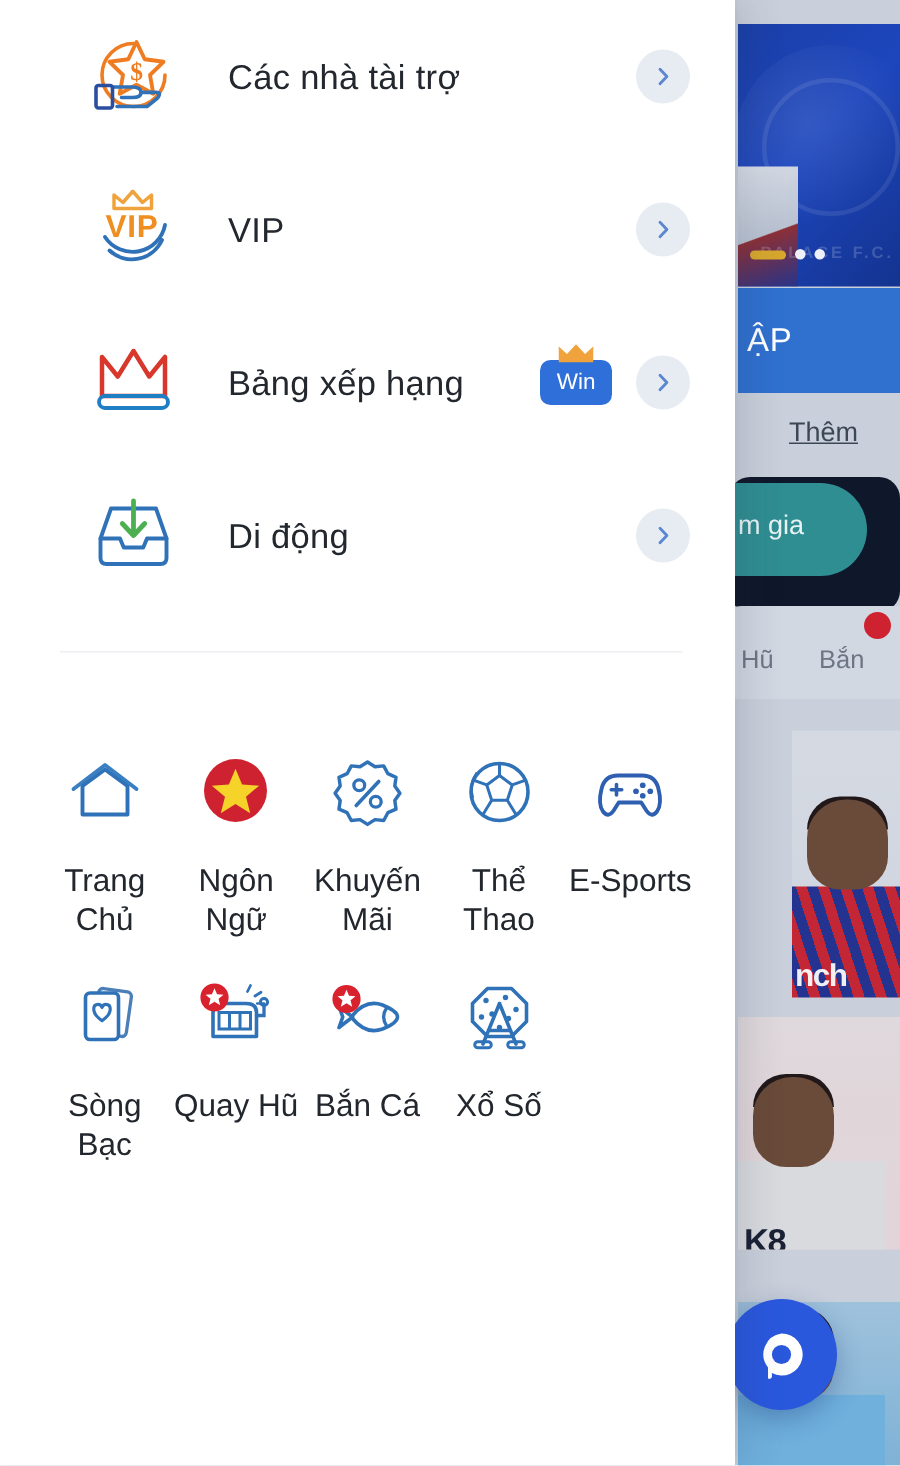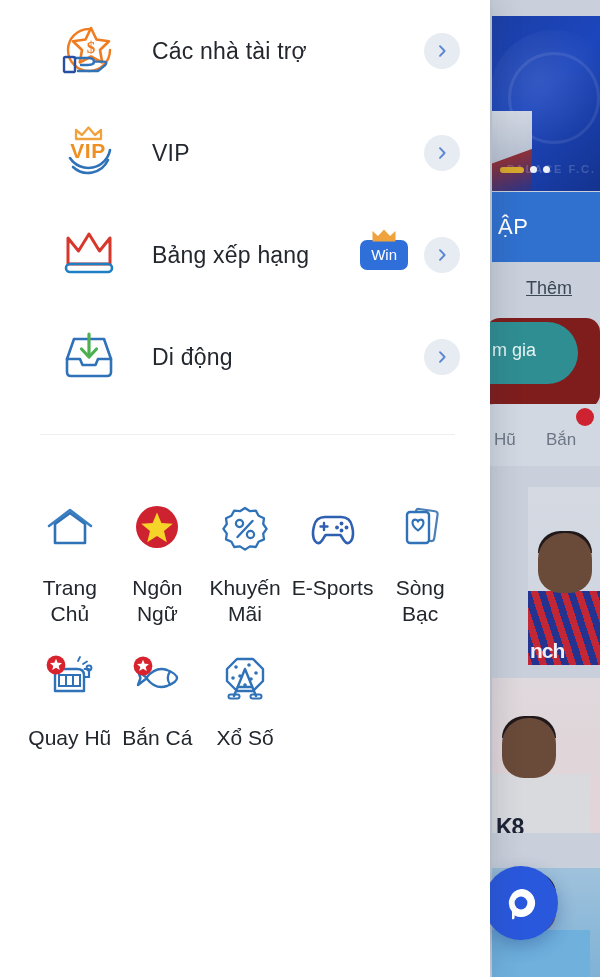--- a/index.html
+++ b/index.html
@@ -96,21 +96,21 @@
     left: 526px; top: 278px;
     font-size: 18px;
     color: #3c4756;
     text-decoration: underline;
   }
 
   .bg-join-card {
     position: absolute;
     left: 486px; top: 318px;
     width: 114px; height: 90px;
-    background: #7f1d1d;
+    background: #0f172a;
     border-radius: 14px;
     overflow: hidden;
   }
   .bg-join-card .pill {
     position: absolute;
     left: -12px; top: 4px;
     width: 104px; height: 62px;
     background: #2f8e92;
     border-radius: 0 34px 34px 0;
   }
@@ -471,20 +471,31 @@
           <svg width="52" height="52" viewBox="0 0 52 52">
             <path d="M26 5 L31 8.2 L36.8 7.6 L39.6 12.8 L45 15.2 L44.2 21 L47.6 25.8 L44.2 30.6 L45 36.4 L39.6 38.8 L36.8 44 L31 43.4 L26 46.6 L21 43.4 L15.2 44 L12.4 38.8 L7 36.4 L7.8 30.6 L4.4 25.8 L7.8 21 L7 15.2 L12.4 12.8 L15.2 7.6 L21 8.2 Z" fill="none" stroke="#2f72b8" stroke-width="2.3" stroke-linejoin="round"></path>
             <circle cx="20.5" cy="20.5" r="3.6" fill="none" stroke="#2f72b8" stroke-width="2.2"></circle>
             <circle cx="31.5" cy="31.5" r="3.6" fill="none" stroke="#2f72b8" stroke-width="2.2"></circle>
             <path d="M33.5 18 L18.5 34" fill="none" stroke="#2f72b8" stroke-width="2.4" stroke-linecap="round"></path>
           </svg>
         </div>
         <div class="gi-label">Khuyến Mãi</div>
       </div>
 
+      <div class="grid-item">
+        <div class="gi-icon">
+          <svg width="52" height="52" viewBox="0 0 52 52">
+            <circle cx="26" cy="25" r="19" fill="none" stroke="#2f72b8" stroke-width="2.4"></circle>
+            <path d="M26 14 L34.5 20.3 L31.2 30.5 L20.8 30.5 L17.5 20.3 Z" fill="none" stroke="#2f72b8" stroke-width="2" stroke-linejoin="round"></path>
+            <path d="M26 14 L26 6.2 M34.5 20.3 L42 17.6 M31.2 30.5 L36.6 39.3 M20.8 30.5 L15.4 39.3 M17.5 20.3 L10 17.6" fill="none" stroke="#2f72b8" stroke-width="2" stroke-linecap="round"></path>
+            <path d="M11 12 A19 19 0 0 0 8.2 29" fill="none" stroke="#2f72b8" stroke-width="1.8"></path>
+          </svg>
+        </div>
+        <div class="gi-label">Thể Thao</div>
+      </div>
 
       <div class="grid-item">
         <div class="gi-icon">
           <svg width="52" height="52" viewBox="0 0 52 52">
             <path d="M18 14 L34 14 Q43 14 45 23 Q47.5 33 44 38 Q40.5 42.5 37 37.5 L33.5 32 L18.5 32 L15 37.5 Q11.5 42.5 8 38 Q4.5 33 7 23 Q9 14 18 14 Z" fill="none" stroke="#2f5fb0" stroke-width="2.6" stroke-linejoin="round"></path>
             <path d="M17 20 L17 27 M13.5 23.5 L20.5 23.5" fill="none" stroke="#2f5fb0" stroke-width="2.4" stroke-linecap="round"></path>
             <circle cx="34.5" cy="20.5" r="1.9" fill="#2f5fb0"></circle>
             <circle cx="39.5" cy="24.5" r="1.9" fill="#2f5fb0"></circle>
             <circle cx="34.5" cy="27.5" r="1.9" fill="#2f5fb0"></circle>
             <circle cx="30" cy="24.5" r="1.9" fill="#2f5fb0"></circle>

